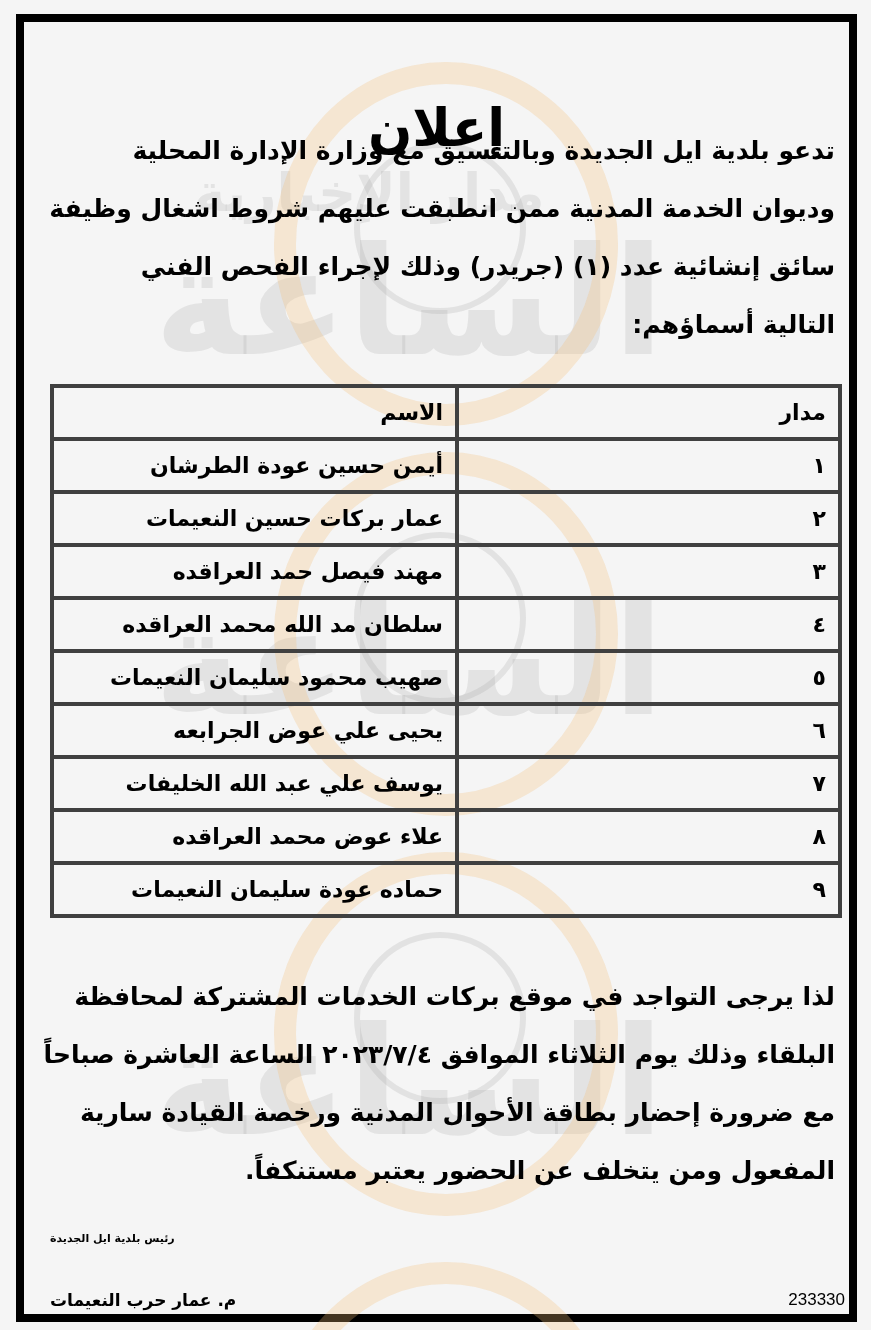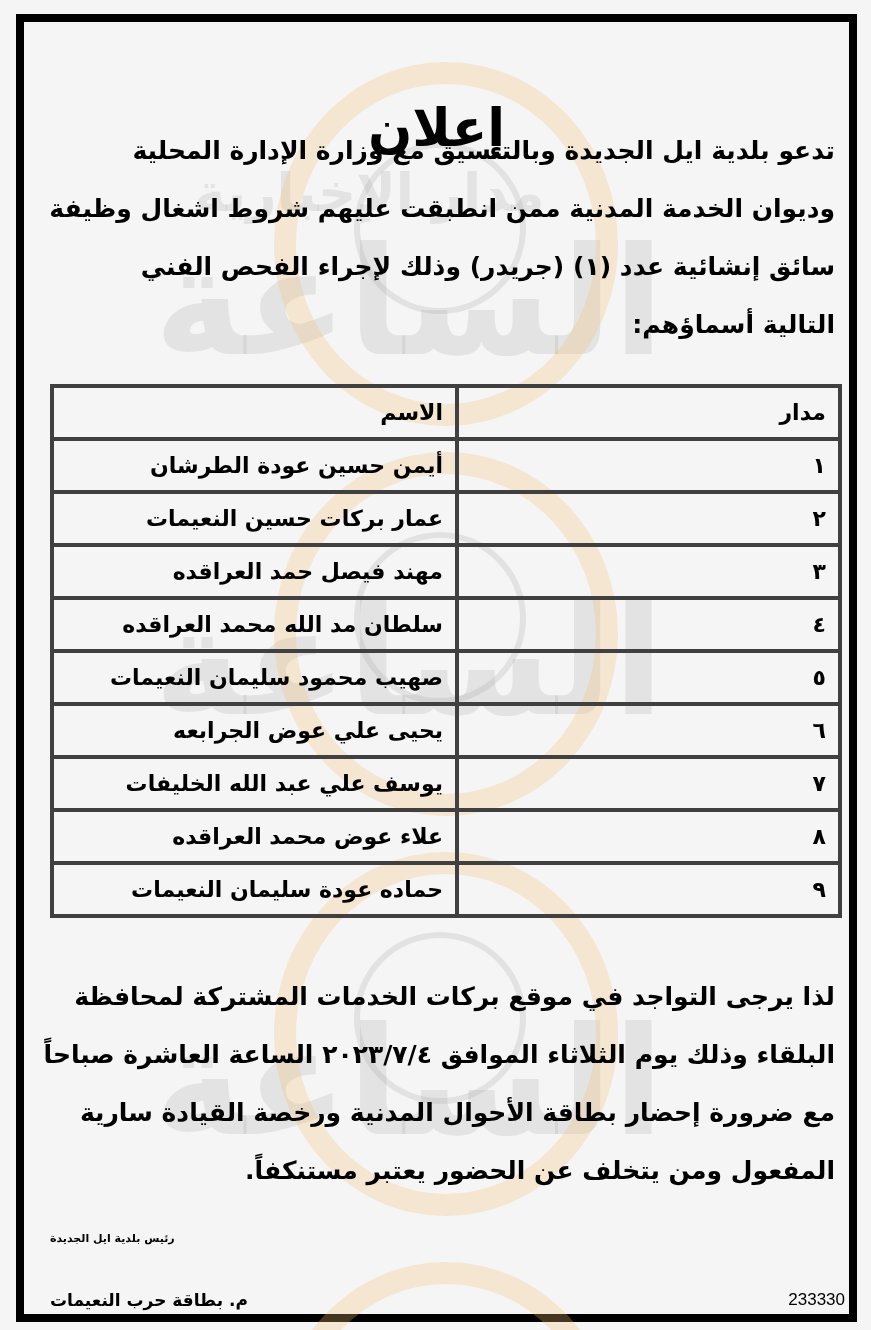--- a/index.html
+++ b/index.html
@@ -204,17 +204,17 @@
     </table>
 
     <div class="outro">
       <p>لذا يرجى التواجد في موقع بركات الخدمات المشتركة لمحافظة</p>
       <p>البلقاء وذلك يوم الثلاثاء الموافق ٢٠٢٣/٧/٤ الساعة العاشرة صباحاً</p>
       <p>مع ضرورة إحضار بطاقة الأحوال المدنية ورخصة القيادة سارية</p>
       <p>المفعول ومن يتخلف عن الحضور يعتبر مستنكفاً.</p>
     </div>
 
     <div class="sign-title">رئيس بلدية ايل الجديدة</div>
-    <div class="sign-name">م. بطاقة حرب النعيمات</div>
+    <div class="sign-name">م. عمار حرب النعيمات</div>
 
     <div class="ref-number">233330</div>
   </div>
 </div>
 
 </body></html>

